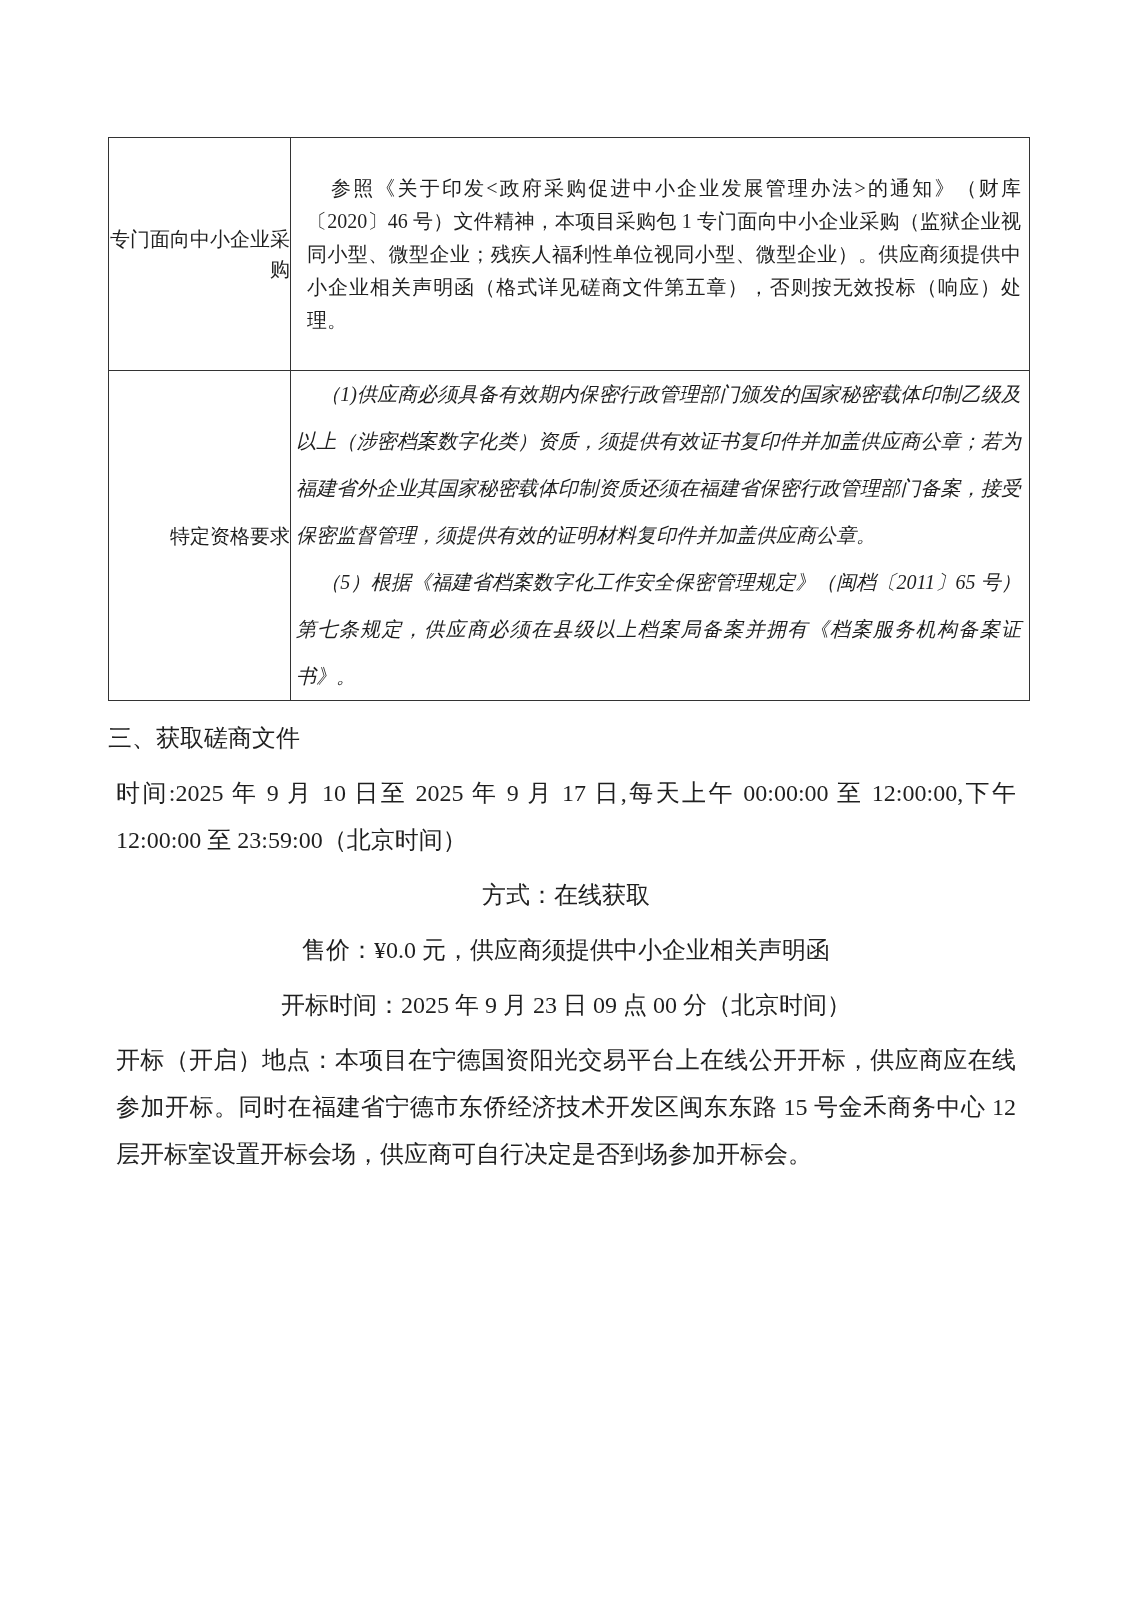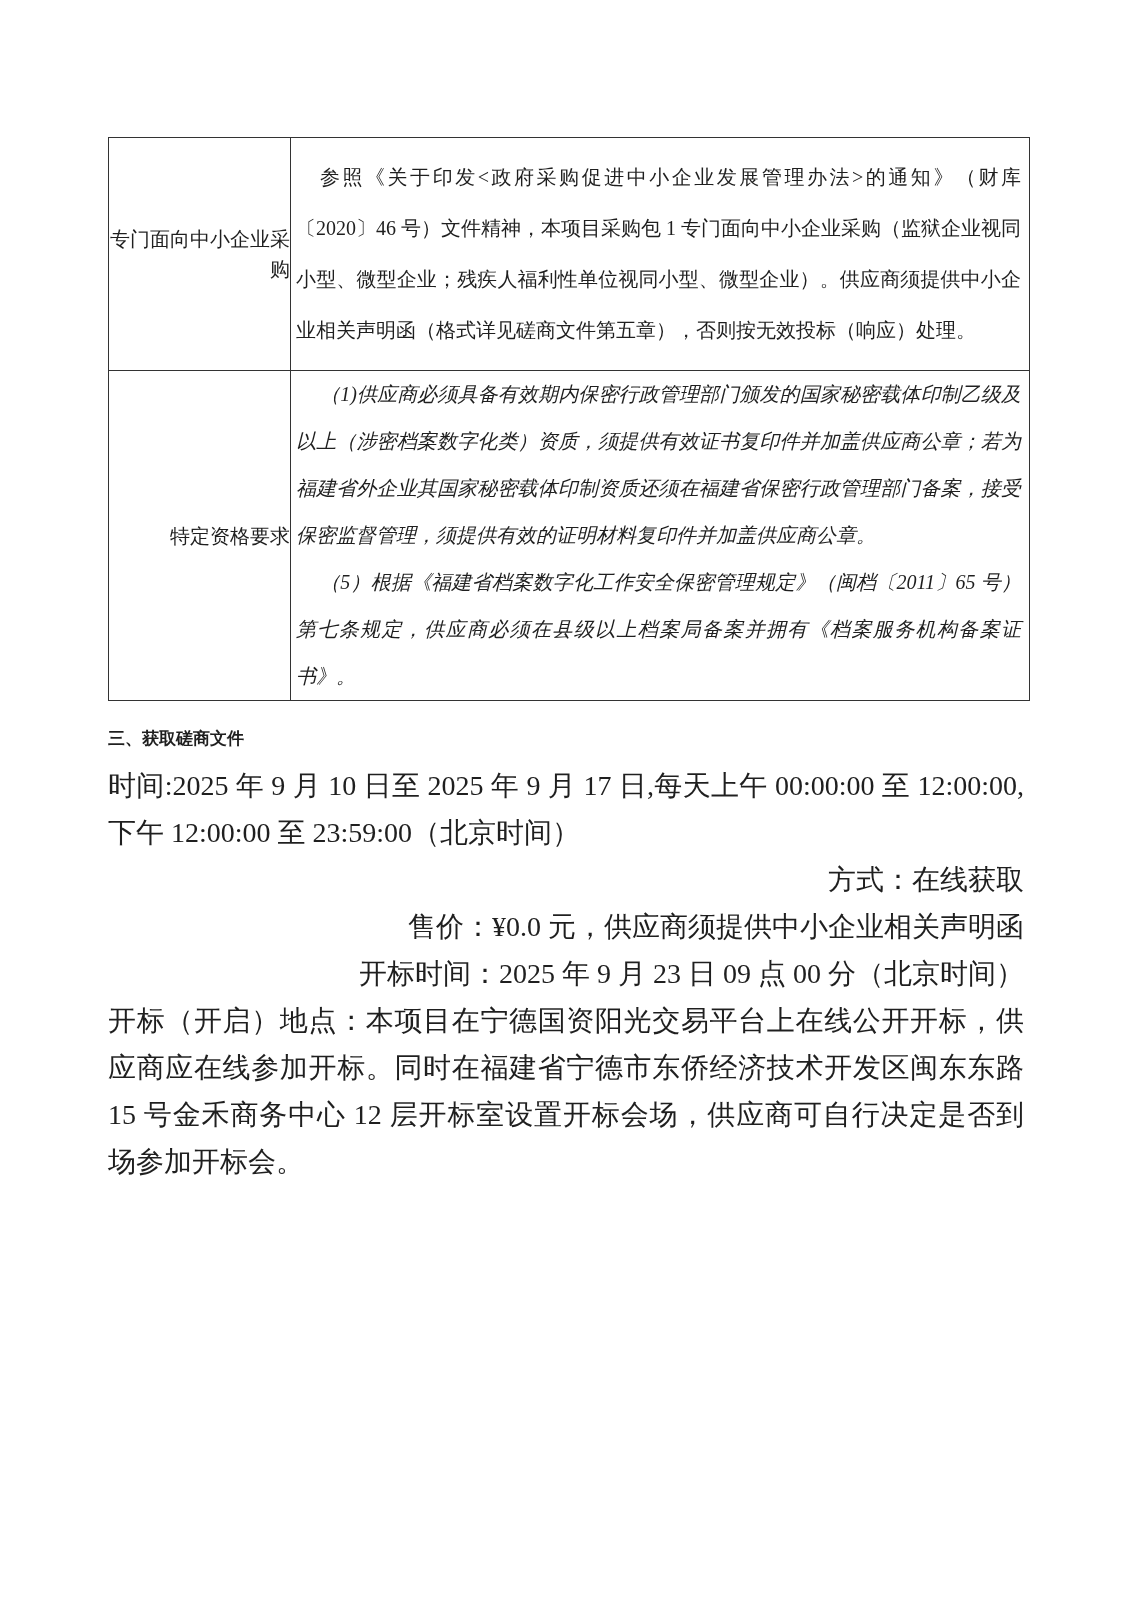--- a/index.html
+++ b/index.html
@@ -37,44 +37,44 @@
     line-height: 1.5;
     padding: 0;
   }
   td.content-cell {
     vertical-align: middle;
     font-size: 20px;
     text-align: justify;
     padding: 0 8px 0 5px;
   }
   tr.row-1 { height: 233px; }
-  tr.row-1 td.content-cell { line-height: 51px; }
+  tr.row-1 td.content-cell { line-height: 33px; padding-left: 16px; }
   tr.row-2 { height: 287px; }
   tr.row-2 td.content-cell { line-height: 47px; font-style: italic; }
   .cell-para {
     margin: 0;
     text-indent: 24px;
   }
   .body-block {
     width: 916px;
   }
   .sec-heading {
     margin: 14px 0 0 0;
-    font-size: 17px;
-    font-weight: bold;
+    font-size: 24px;
+    font-weight: normal;
     line-height: 47px;
   }
   .body-para {
-    margin: 0;
-    font-size: 28px;
+    margin: 8px;
+    font-size: 24px;
     line-height: 47px;
     text-align: justify;
   }
   .body-para.no-justify {
-    text-align: right;
+    text-align: center;
   }
 </style>
 </head>
 <body>
 
 <div class="page">
 
   <table class="req-table">
     <tbody>
       <tr class="row-1">

